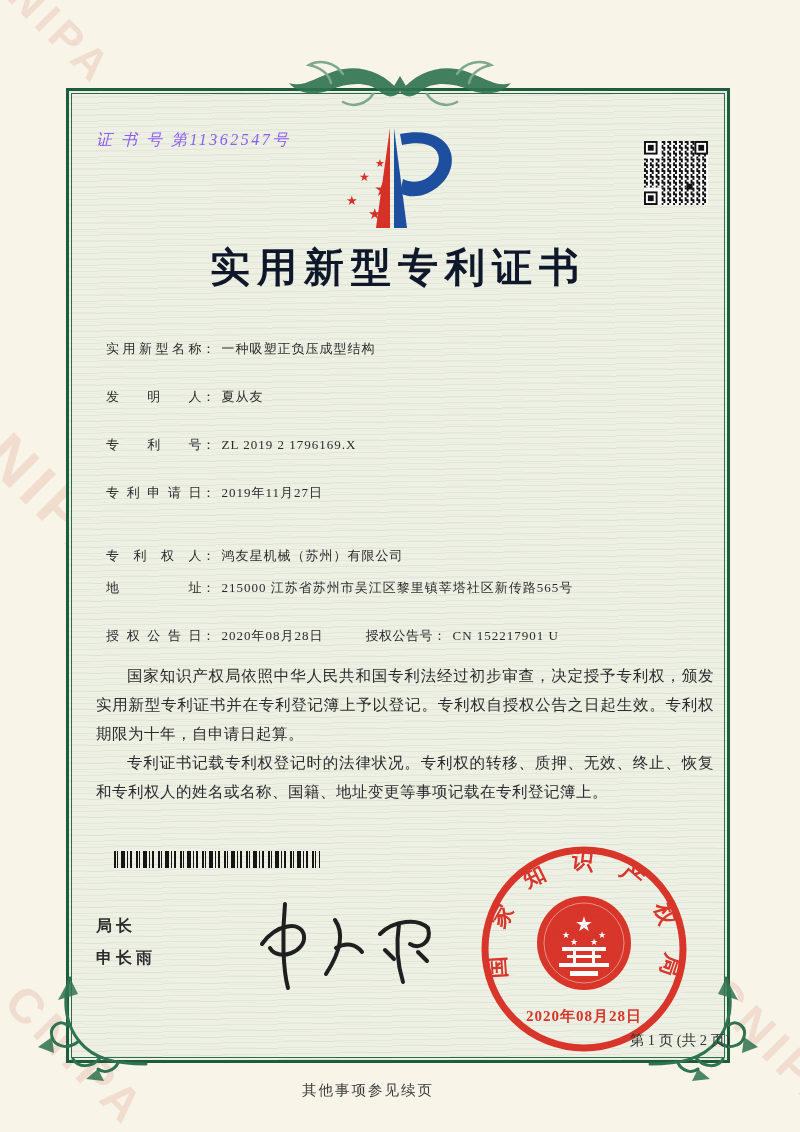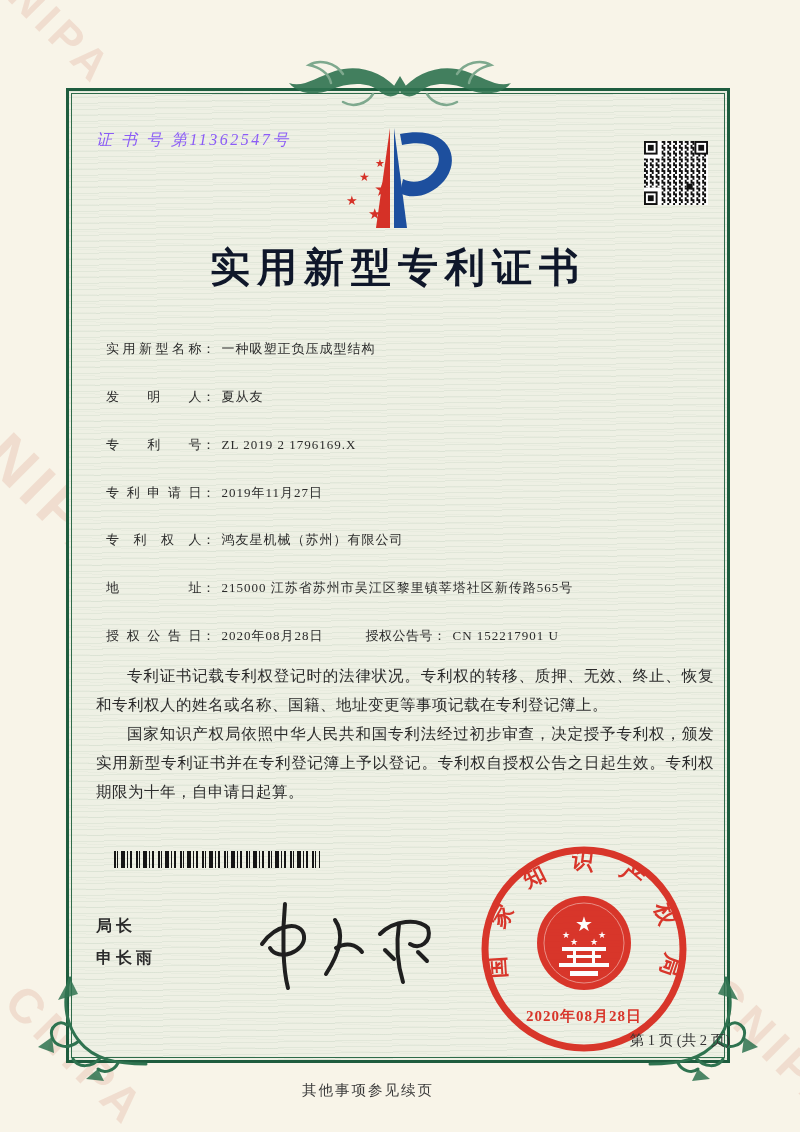--- a/index.html
+++ b/index.html
@@ -168,33 +168,33 @@
 </div>
 <div class="abs frow" style="top:388px">
   <span class="flabel">发 明 人</span><span class="fcolon">：</span><span class="fvalue">夏从友</span>
 </div>
 <div class="abs frow" style="top:436px">
   <span class="flabel">专 利 号</span><span class="fcolon">：</span><span class="fvalue">ZL 2019 2 1796169.X</span>
 </div>
 <div class="abs frow" style="top:484px">
   <span class="flabel">专利申请日</span><span class="fcolon">：</span><span class="fvalue">2019年11月27日</span>
 </div>
-<div class="abs frow" style="top:531px">
+<div class="abs frow" style="top:547px">
   <span class="flabel">专 利 权 人</span><span class="fcolon">：</span><span class="fvalue">鸿友星机械（苏州）有限公司</span>
 </div>
 <div class="abs frow" style="top:579px">
   <span class="flabel">地 址</span><span class="fcolon">：</span><span class="fvalue">215000 江苏省苏州市吴江区黎里镇莘塔社区新传路565号</span>
 </div>
 <div class="abs frow" style="top:627px">
   <span class="flabel">授权公告日</span><span class="fcolon">：</span><span class="fvalue">2020年08月28日</span><span class="fsecond">授权公告号</span><span class="fcolon">：</span><span class="fvalue">CN 152217901 U</span>
 </div>
 
 <div class="abs paras">
+  <p>国家知识产权局依照中华人民共和国专利法经过初步审查，决定授予专利权，颁发实用新型专利证书并在专利登记簿上予以登记。专利权自授权公告之日起生效。专利权期限为十年，自申请日起算。</p>
   <p>专利证书记载专利权登记时的法律状况。专利权的转移、质押、无效、终止、恢复和专利权人的姓名或名称、国籍、地址变更等事项记载在专利登记簿上。</p>
-  <p>国家知识产权局依照中华人民共和国专利法经过初步审查，决定授予专利权，颁发实用新型专利证书并在专利登记簿上予以登记。专利权自授权公告之日起生效。专利权期限为十年，自申请日起算。</p>
 </div>
 
 <div class="abs barcode"></div>
 
 <div class="abs signer" style="top:916px;">局长</div>
 <div class="abs signer" style="top:948px;">申长雨</div>
 
 <svg class="abs" style="left:232px; top:892px;" width="210" height="100" viewBox="0 0 210 100">
   <g fill="none" stroke="#1f1f1f" stroke-width="4" stroke-linecap="round" stroke-linejoin="round">
     <path d="M30,52 C44,32 70,28 72,44 C74,60 46,70 38,56"></path>

